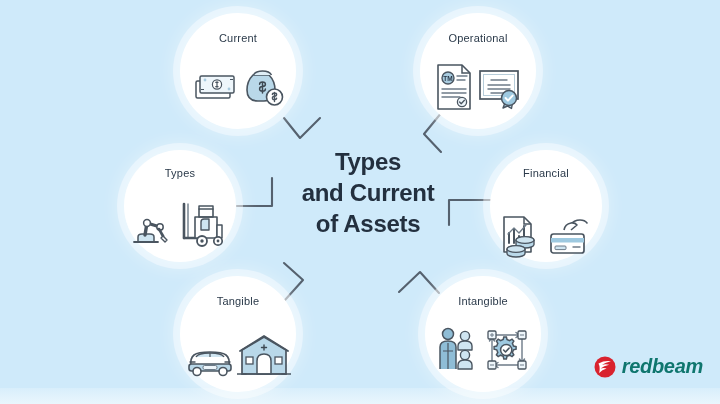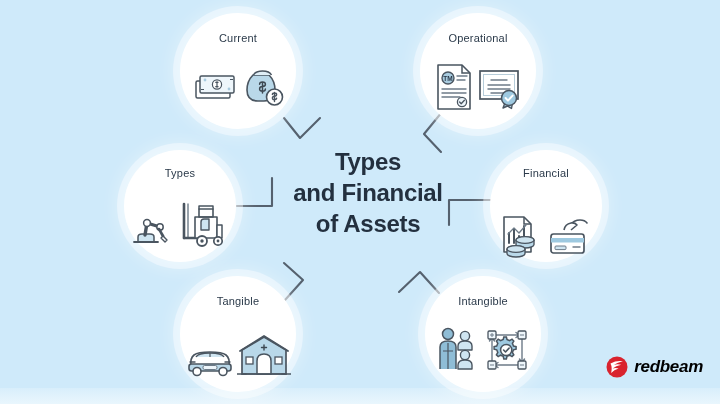--- a/index.html
+++ b/index.html
@@ -85,24 +85,24 @@
 
   #brand {
     position: absolute;
     right: 17px;
     bottom: 26px;
     display: flex;
     align-items: center;
     gap: 6px;
   }
   #brand-name {
-    font-size: 17px;
+    font-size: 20px;
     font-weight: bold;
     font-style: italic;
-    color: #000000;
+    color: #0f766e;
     letter-spacing: -0.3px;
   }
 </style>
 </head>
 <body>
 
 <div id="infographic">
 
   <div id="bottom-strip"></div>
 
@@ -288,21 +288,21 @@
         <circle cx="25" cy="41" r="5" fill="#ffffff" stroke="#4a5560" stroke-width="1.8"></circle>
         <circle cx="25" cy="41" r="1.7" fill="#4a5560"></circle>
         <circle cx="41" cy="41" r="4.2" fill="#ffffff" stroke="#4a5560" stroke-width="1.7"></circle>
         <circle cx="41" cy="41" r="1.4" fill="#4a5560"></circle>
       </svg>
     </div>
   </div>
 
   <div id="center-title">
     <span class="tline">Types</span>
-    <span class="tline">and Financial</span>
+    <span class="tline">and Current</span>
     <span class="tline">of Assets</span>
   </div>
 
   <div id="brand">
     <svg width="22" height="22" viewBox="0 0 22 22">
       <circle cx="11" cy="11" r="10.5" fill="#d9232e"></circle>
       <path d="M4.5 7.5q6-3.2 12.5-2.2-5.5 1.1-9 3.4 4.2-.9 7.2.1-5.5 1-8.6 3.6 3.4-.8 6 .1-4.6 1.3-7.4 4.4 1.2-5.6-0.7-9.4z" fill="#ffffff"></path>
     </svg>
     <span id="brand-name">redbeam</span>
   </div>

